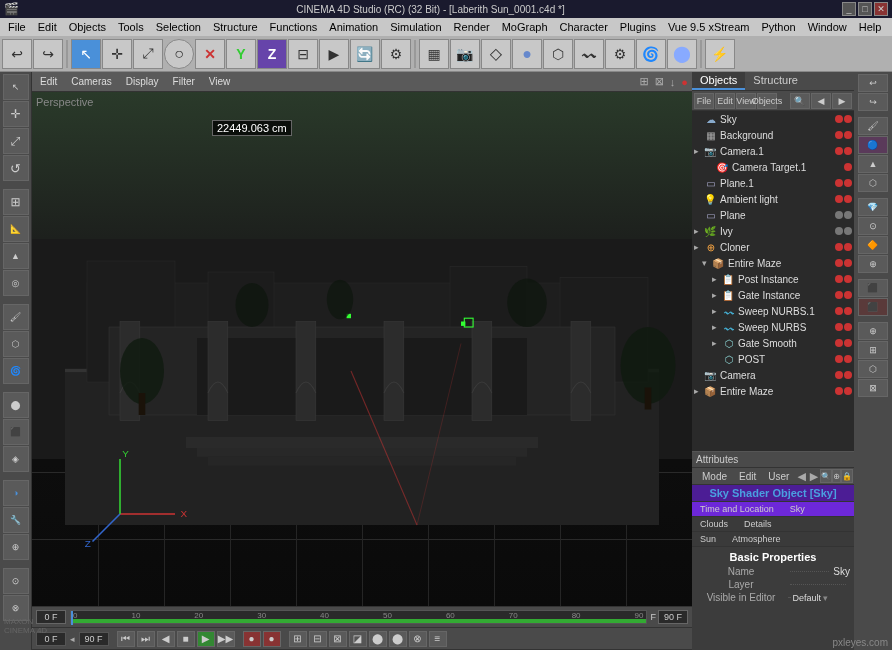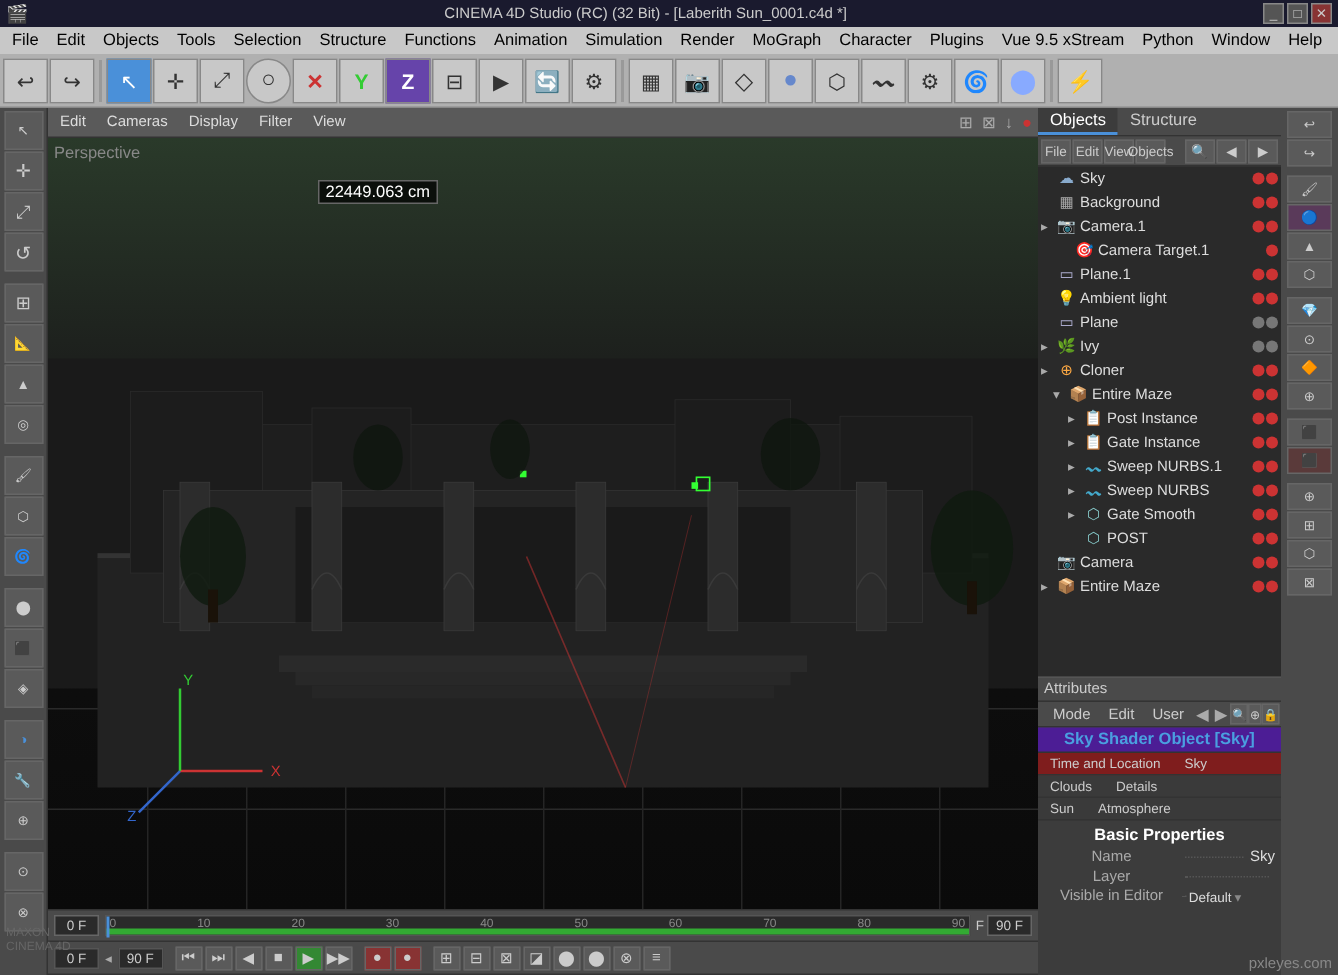--- a/index.html
+++ b/index.html
@@ -523,21 +523,21 @@
           <div style="flex:1;"></div>
           <span style="cursor:pointer;color:#aaa;margin:0 2px;">◀</span>
           <span style="cursor:pointer;color:#aaa;margin:0 2px;">▶</span>
           <div class="attr-tool">🔍</div>
           <div class="attr-tool">⊕</div>
           <div class="attr-tool">🔒</div>
         </div>
         <div id="attr-obj-name">Sky Shader Object [Sky]</div>
 
 
-        <div style="display:flex;background:#7f1d1d;border-bottom:1px solid #333;">
+        <div style="display:flex;background:#6d28d9;border-bottom:1px solid #333;">
           <div class="attr-sub-tab" style="font-size:9px;">Time and Location</div>
           <div class="attr-sub-tab" style="font-size:9px;">Sky</div>
         </div>
         <div style="display:flex;background:#3a3a3a;border-bottom:1px solid #333;">
           <div class="attr-sub-tab" style="font-size:9px;">Clouds</div>
           <div class="attr-sub-tab" style="font-size:9px;">Details</div>
         </div>
         <div style="display:flex;background:#3a3a3a;border-bottom:1px solid #333;">
           <div class="attr-sub-tab" style="font-size:9px;">Sun</div>
           <div class="attr-sub-tab" style="font-size:9px;">Atmosphere</div>

